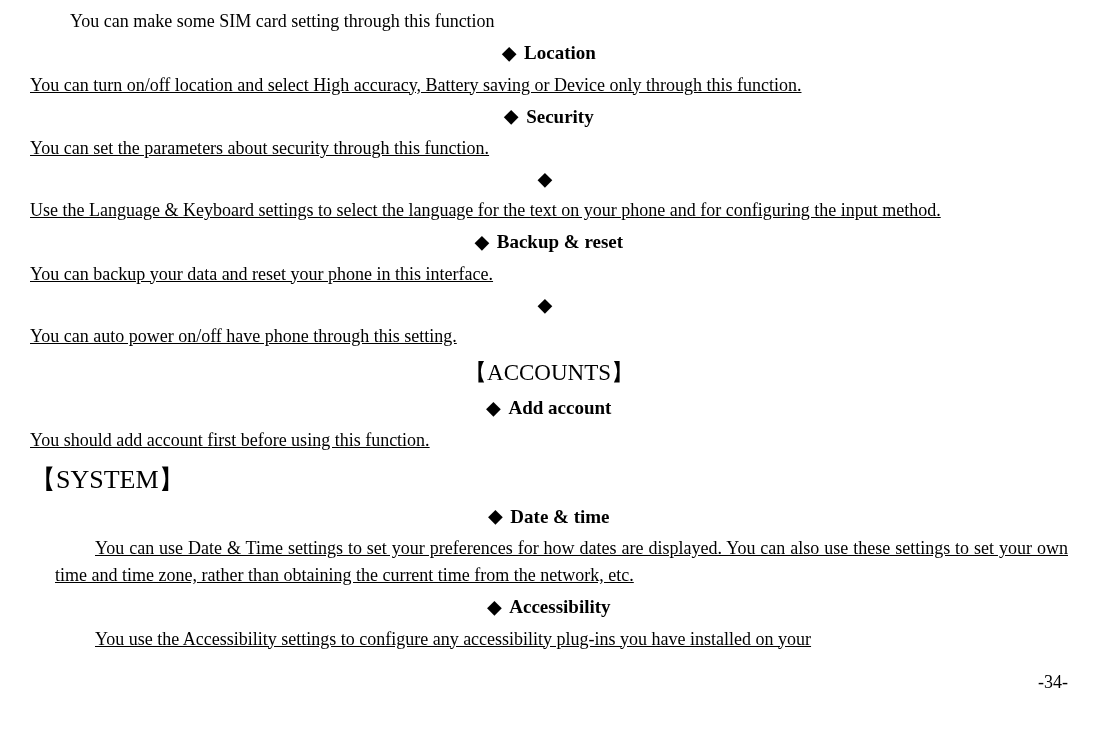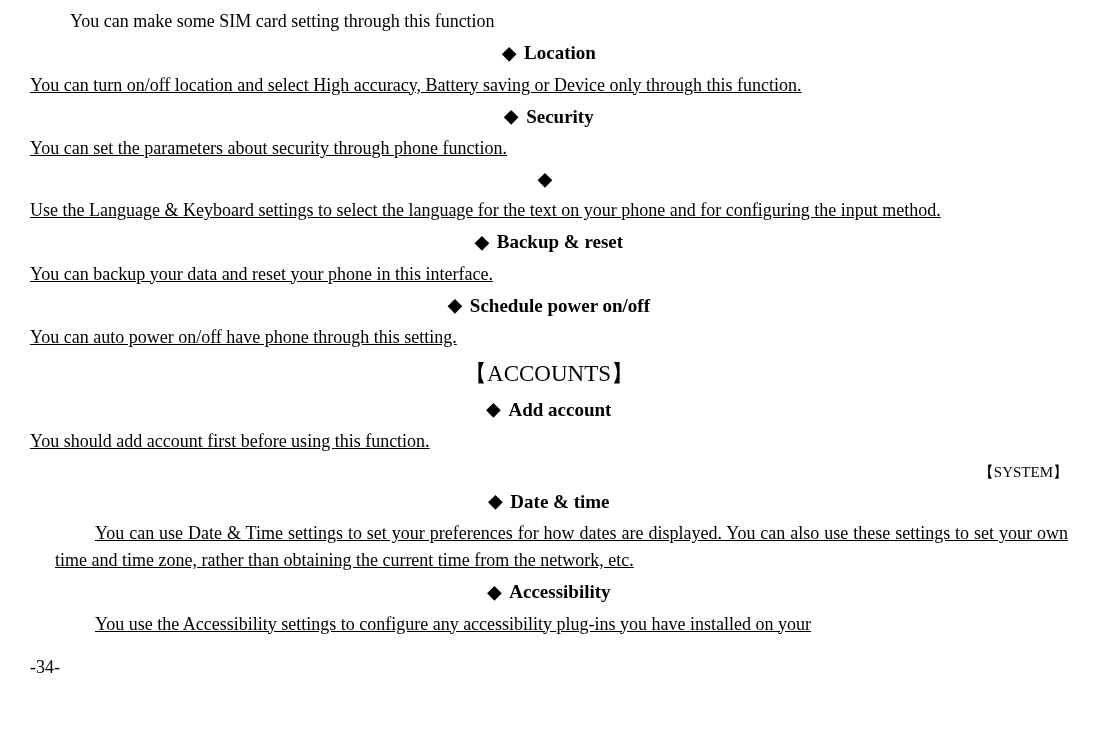--- a/index.html
+++ b/index.html
@@ -45,61 +45,60 @@
       text-indent: 40px;
       text-align: justify;
       margin-left: 25px;
     }
     .accounts-heading {
       text-align: center;
       font-size: 23px;
       margin: 6px 0 2px 0;
     }
     .system-heading {
-      text-align: right;
-      font-size: 15px;
+      text-align: left;
+      font-size: 26px;
       margin: 6px 0 2px 0;
     }
     .page-number {
-      text-align: left;
+      text-align: right;
       margin-top: 16px;
       font-size: 18px;
     }
   </style>
 </head>
 <body>
 
 <p class="intro-line">You can make some SIM card setting through this function</p>
 
 <div class="section-heading">
   <span class="diamond-icon">◆</span>
   <span>Location</span>
 </div>
 <p class="body-text">You can turn on/off location and select High accuracy, Battery saving or Device only through this function.</p>
 
 <div class="section-heading">
   <span class="diamond-icon">◆</span>
   <span>Security</span>
 </div>
-<p class="body-text">You can set the parameters about security through phone function.</p>
+<p class="body-text">You can set the parameters about security through this function.</p>
 
 <div class="section-heading">
   <span class="diamond-icon">◆</span>
 </div>
 <p class="body-text">Use the Language &amp; Keyboard settings to select the language for the text on your phone and for configuring the input method.</p>
 
 <div class="section-heading">
   <span class="diamond-icon">◆</span>
   <span>Backup &amp; reset</span>
 </div>
 <p class="body-text">You can backup your data and reset your phone in this interface.</p>
 
 <div class="section-heading">
   <span class="diamond-icon">◆</span>
-  <span>Schedule power on/off</span>
 </div>
 <p class="body-text">You can auto power on/off have phone through this setting.</p>
 
 <p class="accounts-heading">【ACCOUNTS】</p>
 
 <div class="section-heading">
   <span class="diamond-icon">◆</span>
   <span>Add account</span>
 </div>
 <p class="body-text">You should add account first before using this function.</p>

